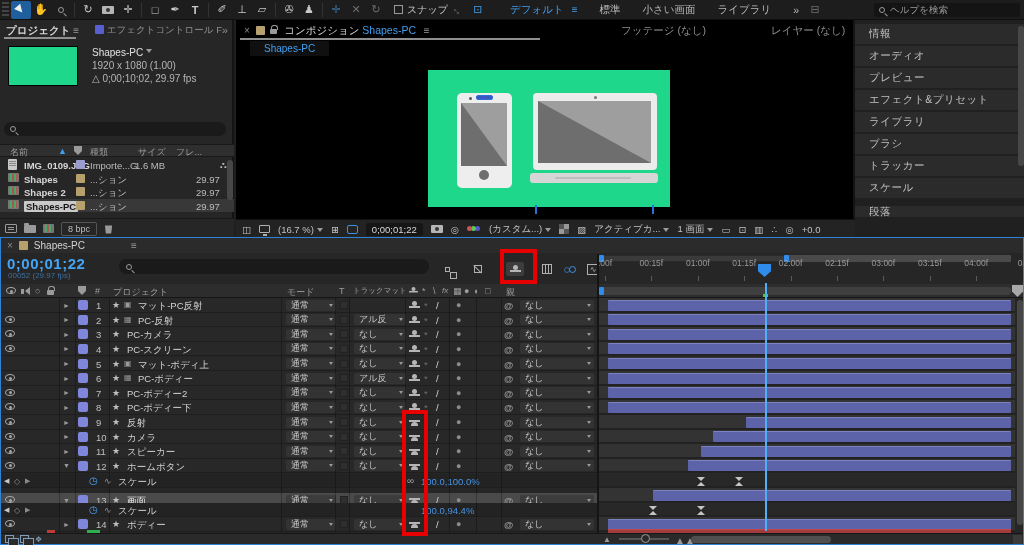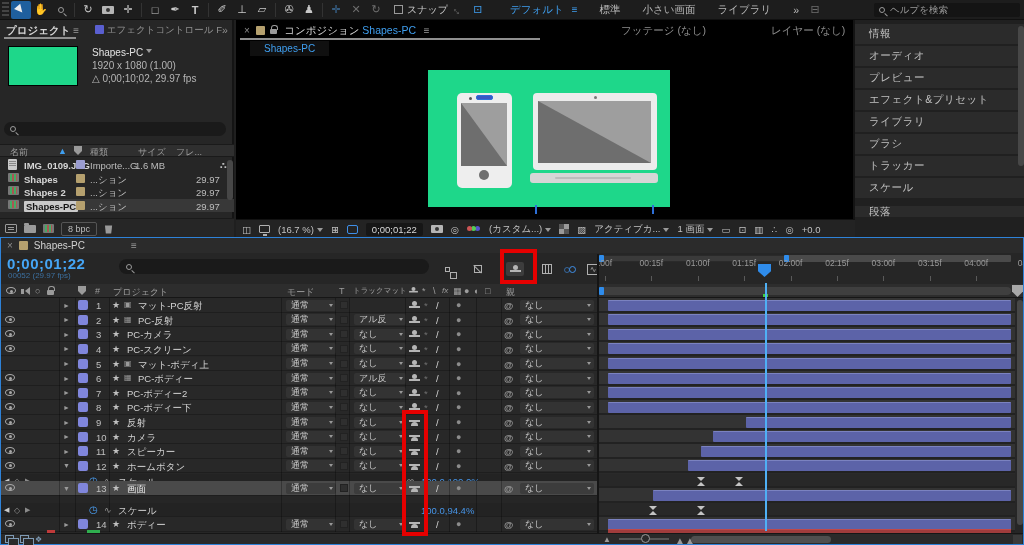--- a/index.html
+++ b/index.html
@@ -634,21 +634,21 @@
         <div class="lrow prop" style="top: 175.5px;">
           <span class="cell" style="left: 3px; color: rgb(200, 200, 200); font-size: 7px; top: 3.5px;">◀</span>
           <span class="cell" style="left: 13px; color: rgb(138, 138, 138); font-size: 8px; top: 3px;">◇</span>
           <span class="cell" style="left: 24px; color: rgb(138, 138, 138); font-size: 7px; top: 3.5px;">▶</span>
           <span class="cell" style="left: 88px; color: rgb(74, 157, 240); font-size: 10px; top: 1.5px;">◷</span>
           <span class="cell" style="left: 103px; color: rgb(154, 154, 154); font-size: 9px;">∿</span>
           <span class="cell" style="left: 117px; color: rgb(207, 207, 207);">スケール</span>
           <span class="cell" style="left: 406px; color: rgb(154, 154, 154); font-size: 10px; top: 1px;">∞</span>
           <span class="cell" style="left: 420px; color: rgb(70, 149, 232);">100.0,100.0%</span>
         </div>
-        <div class="lrow sel" style="top: 183px; padding-left: 37px;">
+        <div class="lrow sel" style="top: 195px; padding-left: 37px;">
           <i class="i-eye" style="position: absolute; left: 4px; top: 3px;"></i>
           <span class="cell" style="left: 62px; color: rgb(154, 154, 154); font-size: 7px; top: 3.5px;">▼</span>
           <span style="position: absolute; left: 77px; top: 2px; width: 10px; height: 10px; border-radius: 2px; background: rgb(128, 134, 220);"></span>
           <span class="cell" style="left: 95px; color: rgb(192, 192, 192);">13</span>
           <span class="cell" style="left: 111px; color: rgb(192, 192, 192); font-size: 9px;">★</span>
           <span class="cell" style="left: 126px; color: rgb(240, 240, 240);">画面</span>
           <span class="dd" style="left: 285px; width: 50px;">通常</span>
           <span class="tbox" style="left: 339px;"></span>
           <span class="dd" style="left: 353px; width: 52px;">なし</span>
           <i class="shy on" style="position: absolute; left: 408px; top: 3px;"></i>

